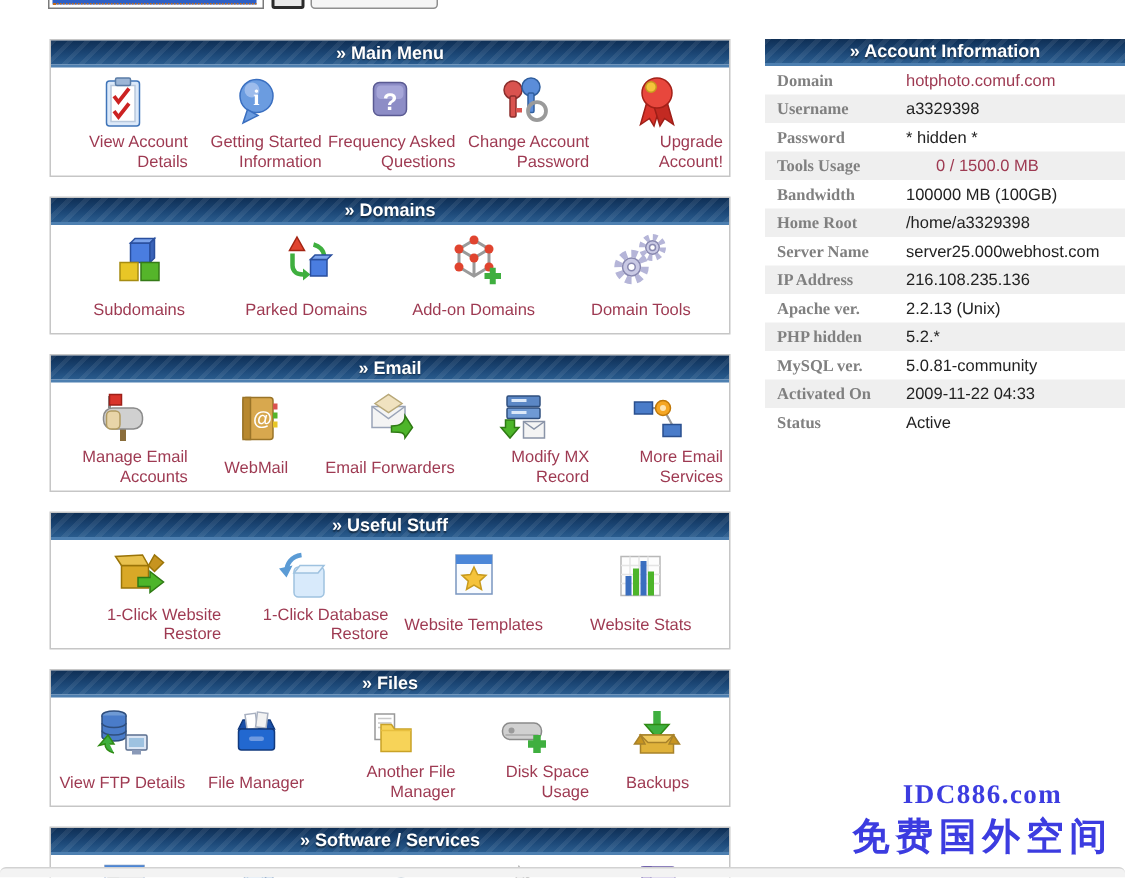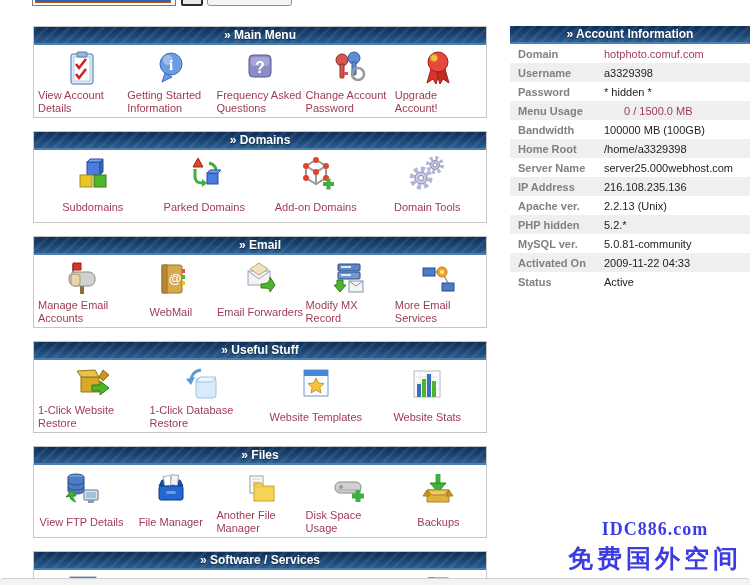--- a/index.html
+++ b/index.html
@@ -45,29 +45,29 @@
   }
   .section-header span{position:relative;z-index:1;}
   .section-body{display:flex;padding:2px 3px 2px;height:68px;}
   .item{
     flex:1;display:flex;flex-direction:column;align-items:center;
     text-decoration:none;cursor:pointer;min-width:0;
   }
   .item .icon{height:42px;display:flex;align-items:flex-end;justify-content:center;}
   .item .label{
     min-height:26px;display:flex;align-items:center;justify-content:center;
-    text-align:left;color:var(--link-maroon,#9e3a52);
+    text-align:right;color:var(--link-maroon,#9e3a52);
     font-size:11px;line-height:13px;padding:0 1px;
   }
   
   .account{position:absolute;left:510px;top:26px;width:240px;}
   .acct-rows{font-size:11px;}
   .acct-row{display:flex;align-items:center;height:19px;}
   .acct-row:nth-child(even){background:#efefef;}
-  .acct-label{width:86px;padding-left:8px;font-weight:bold;color:#808080;flex:none;}
+  .acct-label{width:86px;padding-left:8px;font-weight:bold;color:#808080;flex:none;font-family:Liberation Serif, serif;}
   .acct-value{color:#222;white-space:nowrap;}
   .acct-value.link{color:var(--link-maroon,#9e3a52);cursor:pointer;}
   .acct-value.alert{color:var(--link-maroon,#9e3a52);padding-left:20px;}
   
   .watermark{position:absolute;right:8px;top:514px;text-align:center;pointer-events:none;}
   .wm-line1{
     font-family:"Liberation Serif", serif;font-size:18px;font-weight:bold;
     color:var(--watermark-blue,#3c3ce0);letter-spacing:1px;line-height:30px;
     text-shadow:0 0 1px #ffffff;
   }
@@ -465,21 +465,21 @@
       </div>
       <div class="acct-row">
         <span class="acct-label">Username</span>
         <span class="acct-value">a3329398</span>
       </div>
       <div class="acct-row">
         <span class="acct-label">Password</span>
         <span class="acct-value">* hidden *</span>
       </div>
       <div class="acct-row">
-        <span class="acct-label">Menu Usage</span>
+        <span class="acct-label">Tools Usage</span>
         <span class="acct-value alert">0 / 1500.0 MB</span>
       </div>
       <div class="acct-row">
         <span class="acct-label">Bandwidth</span>
         <span class="acct-value">100000 MB (100GB)</span>
       </div>
       <div class="acct-row">
         <span class="acct-label">Home Root</span>
         <span class="acct-value">/home/a3329398</span>
       </div>

